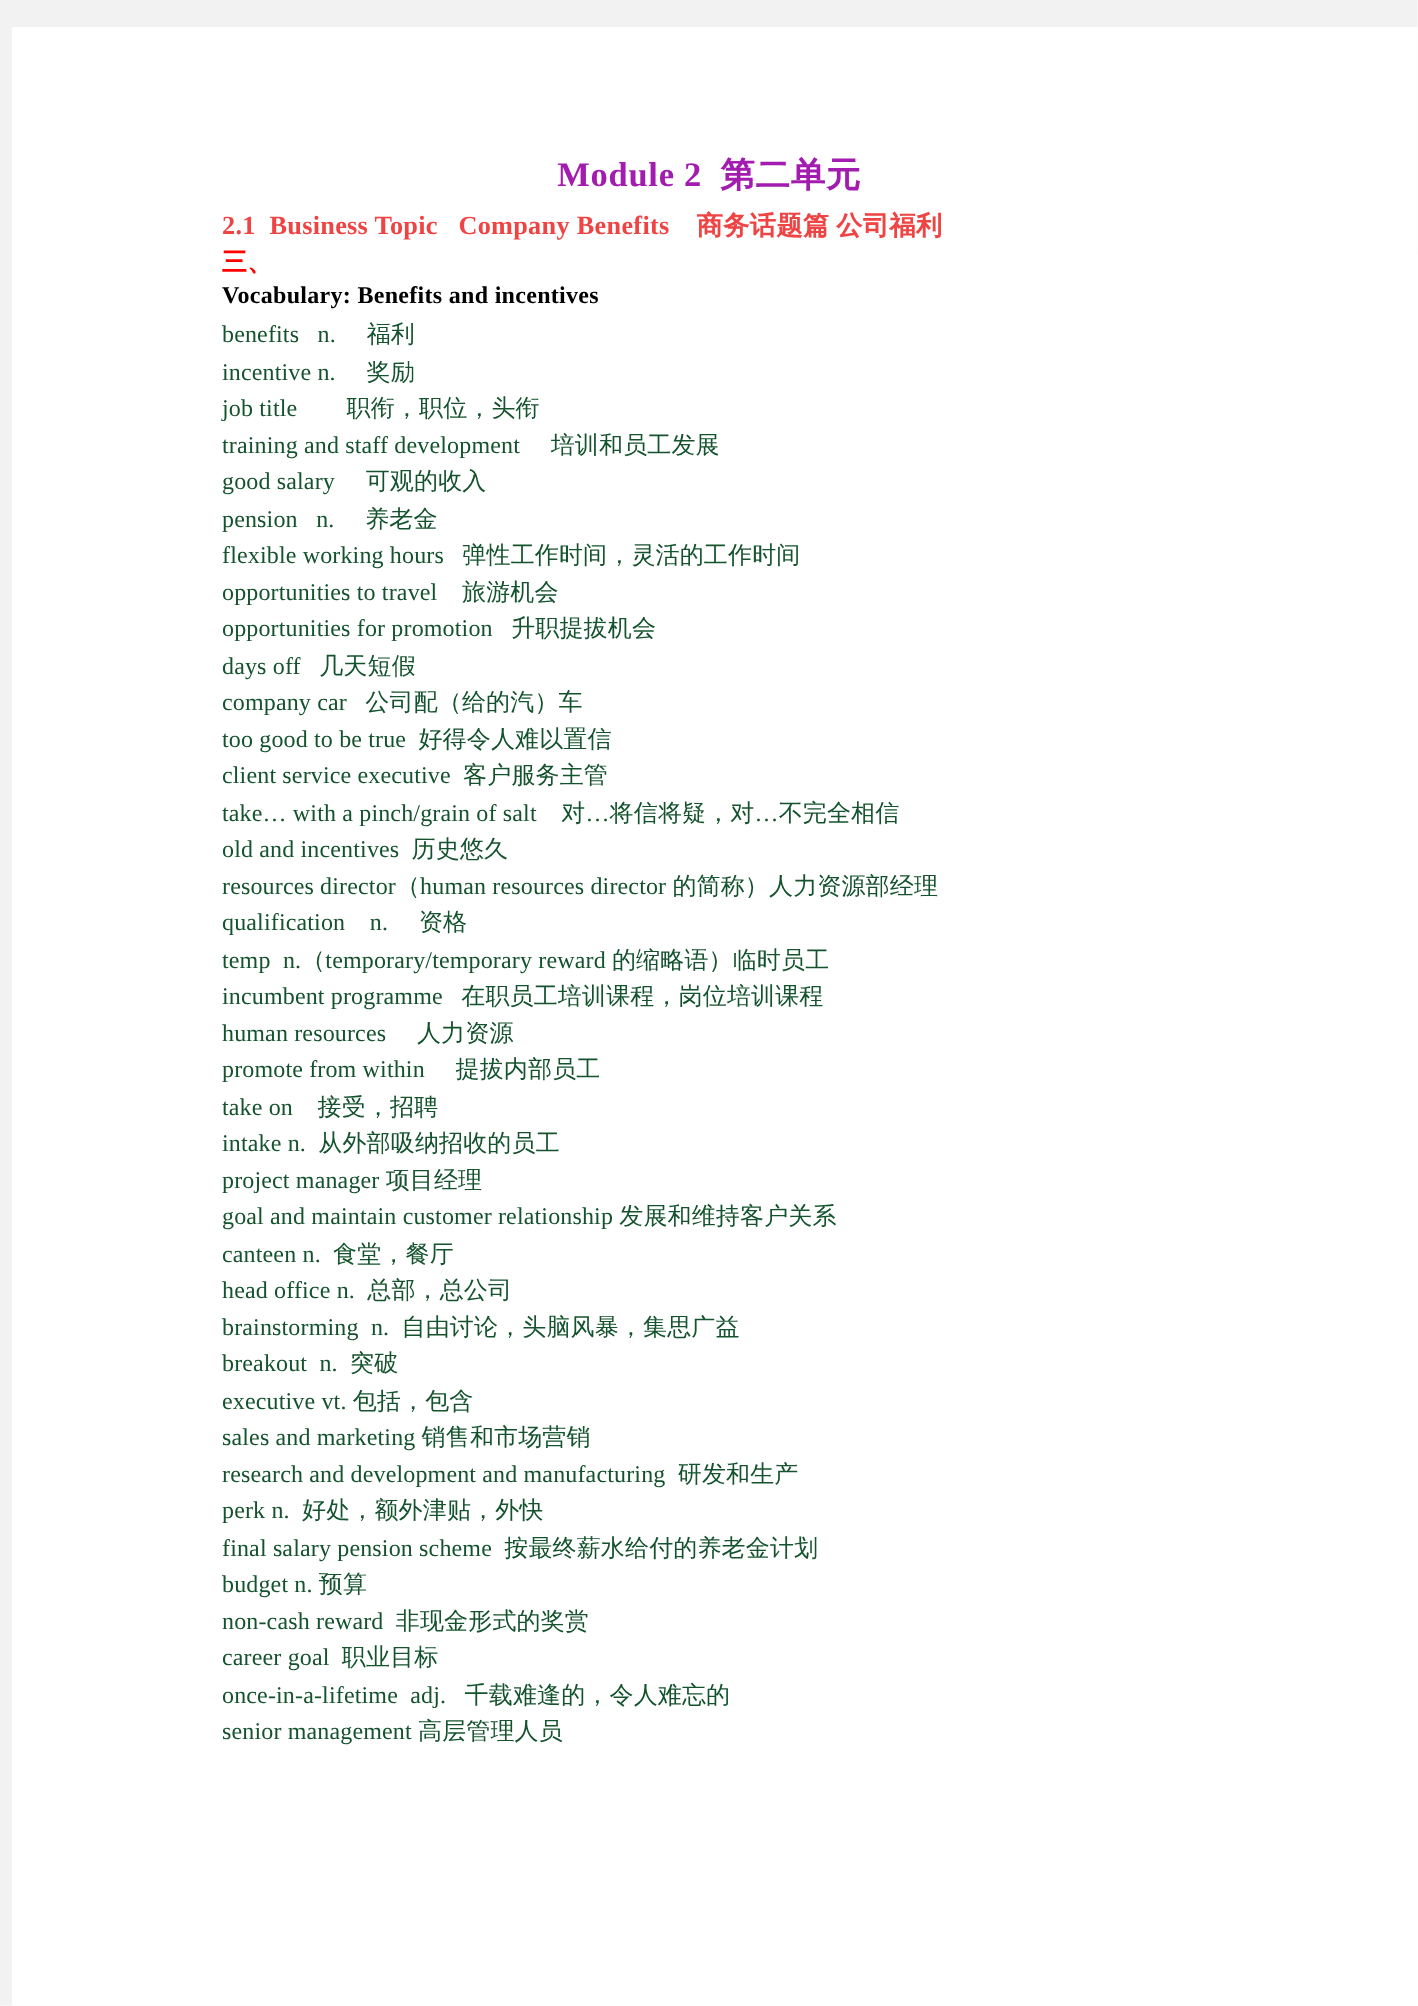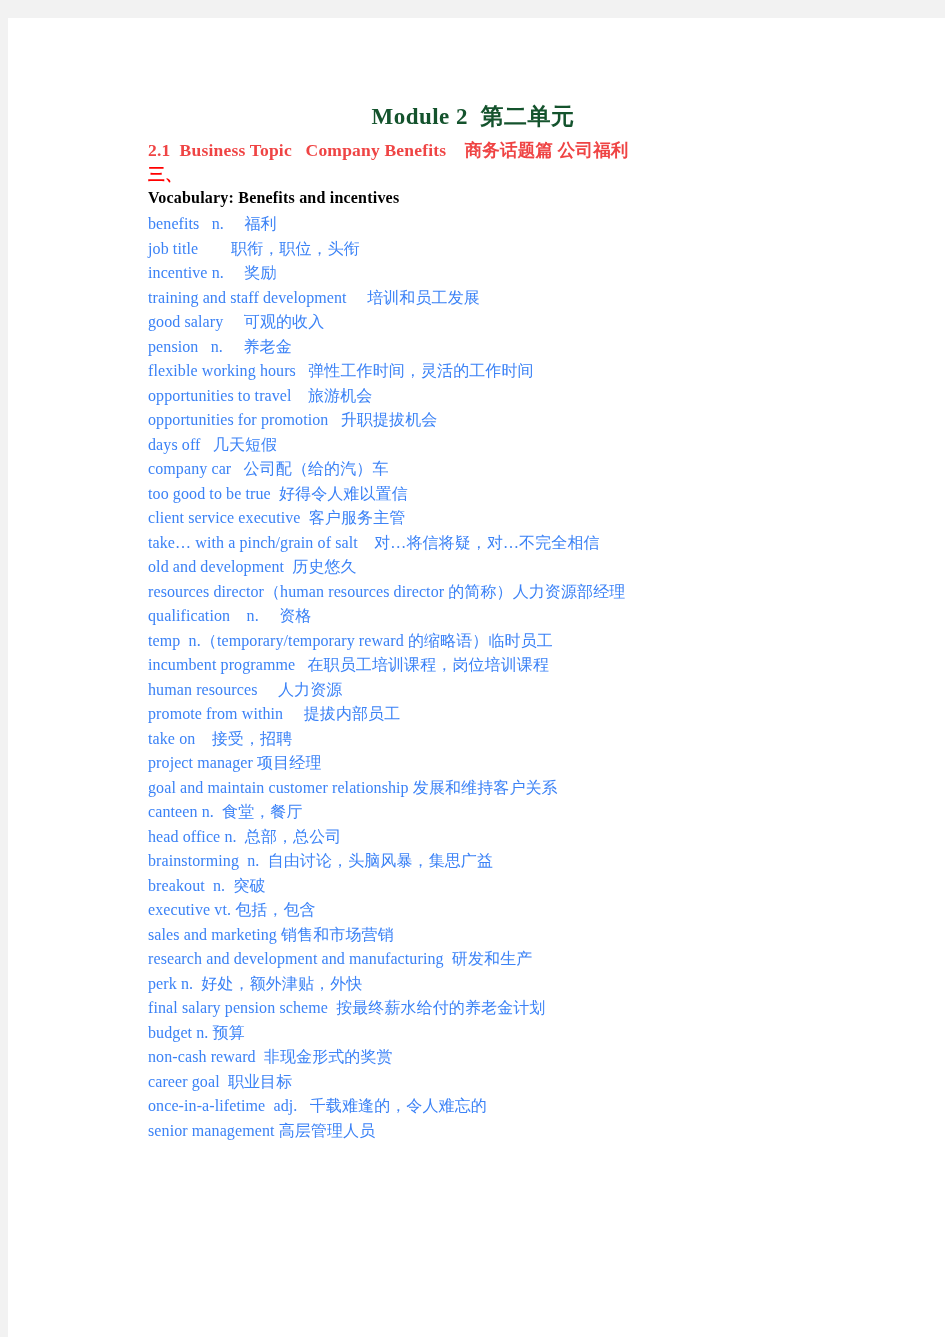--- a/index.html
+++ b/index.html
@@ -32,21 +32,21 @@
 
   
   .doc-title {
     font-weight: bold;
     font-size: 23px;
     line-height: 34px;
     text-align: center;
     margin: 0 0 4px 0;
     letter-spacing: 0.5px;
     padding-right: 90px;
-    color: #14532d;
+    color: #a21caf;
     white-space: pre;
   }
   .subtitle {
     font-weight: bold;
     font-size: 17.5px;
     line-height: 25px;
     margin: 0;
     color: #ef4444;
     white-space: pre;
     letter-spacing: 0.2px;
@@ -71,62 +71,63 @@
 
   
   .vocab-list {
     list-style: none;
     margin: 0;
     padding: 0;
   }
   .vocab-list li {
     font-size: 16px;
     line-height: 24.5px;
-    color: #3b82f6;
+    color: #14532d;
     white-space: pre;
     letter-spacing: 0.1px;
   }
 </style>
 </head>
 <body>
 
 <div id="page">
   <div id="content">
 
     <h1 class="doc-title">Module 2  第二单元</h1>
 
     <h2 class="subtitle">2.1  Business Topic   Company Benefits    商务话题篇 公司福利</h2>
 
     <div class="section-marker" style="color: rgb(255, 0, 0);">三、</div>
 
     <h3 class="vocab-heading">Vocabulary: Benefits and incentives</h3>
 
     <ul class="vocab-list" id="vocab-list">
         <li>benefits   n.     福利</li>
+        <li>incentive n.     奖励</li>
         <li>job title        职衔，职位，头衔</li>
-        <li>incentive n.     奖励</li>
         <li>training and staff development     培训和员工发展</li>
         <li>good salary     可观的收入</li>
         <li>pension   n.     养老金</li>
         <li>flexible working hours   弹性工作时间，灵活的工作时间</li>
         <li>opportunities to travel    旅游机会</li>
         <li>opportunities for promotion   升职提拔机会</li>
         <li>days off   几天短假</li>
         <li>company car   公司配（给的汽）车</li>
         <li>too good to be true  好得令人难以置信</li>
         <li>client service executive  客户服务主管</li>
         <li>take… with a pinch/grain of salt    对…将信将疑，对…不完全相信</li>
-        <li>old and development  历史悠久</li>
+        <li>old and incentives  历史悠久</li>
         <li>resources director（human resources director 的简称）人力资源部经理</li>
         <li>qualification    n.     资格</li>
         <li>temp  n.（temporary/temporary reward 的缩略语）临时员工</li>
         <li>incumbent programme   在职员工培训课程，岗位培训课程</li>
         <li>human resources     人力资源</li>
         <li>promote from within     提拔内部员工</li>
         <li>take on    接受，招聘</li>
+        <li>intake n.  从外部吸纳招收的员工</li>
         <li>project manager 项目经理</li>
         <li>goal and maintain customer relationship 发展和维持客户关系</li>
         <li>canteen n.  食堂，餐厅</li>
         <li>head office n.  总部，总公司</li>
         <li>brainstorming  n.  自由讨论，头脑风暴，集思广益</li>
         <li>breakout  n.  突破</li>
         <li>executive vt. 包括，包含</li>
         <li>sales and marketing 销售和市场营销</li>
         <li>research and development and manufacturing  研发和生产</li>
         <li>perk n.  好处，额外津贴，外快</li>

